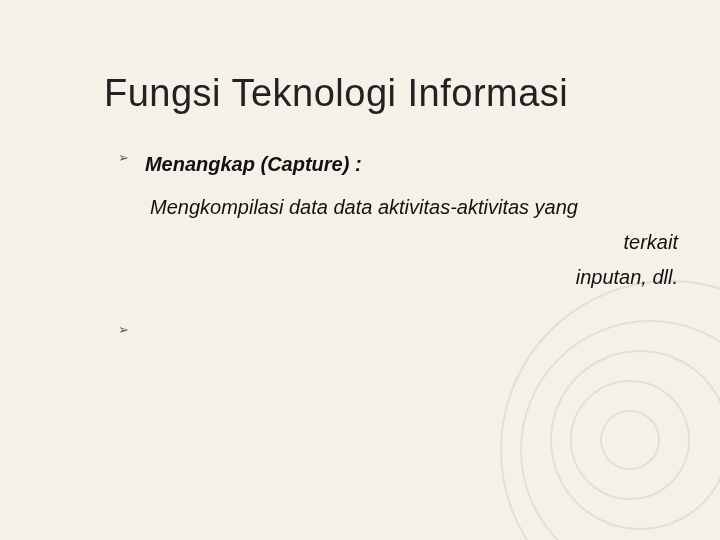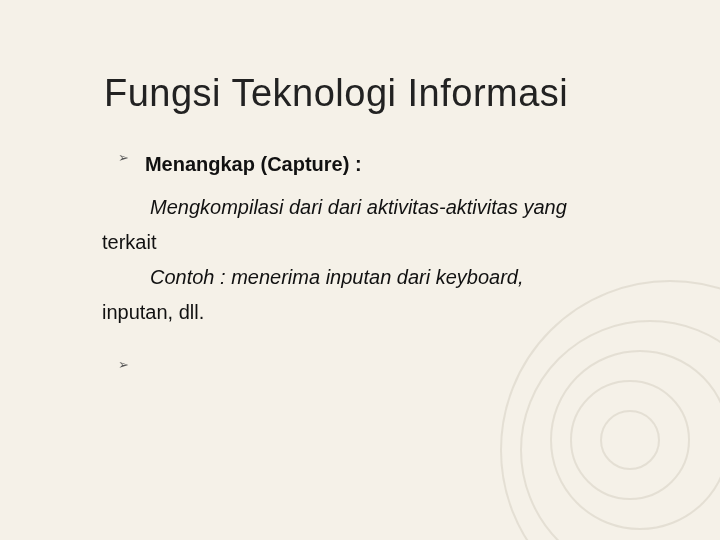--- a/index.html
+++ b/index.html
@@ -53,27 +53,30 @@
   }
   .arrow {
     font-size: 13px;
     color: #555;
     margin-right: 8px;
     margin-top: 6px;
     flex-shrink: 0;
   }
   .bullet-text {
     font-weight: 700;
+    font-style: italic;
   }
   .indent-line {
     margin-left: 48px;
     font-style: italic;
   }
   .wrap-line {
     margin-left: 0;
+    font-style: italic;
+    text-align: right;
   }
   .block2 {
     margin-top: 24px;
   }
 </style>
 </head>
 <body>
 
 <div class="bg-circles">
   <div class="circle c1"></div>
@@ -85,23 +88,22 @@
 
 <div class="slide">
   <h1 class="title">Fungsi Teknologi Informasi</h1>
 
   <div class="content">
 
     <div class="bullet-row">
       <span class="arrow">➢</span>
       <span class="bullet-text">Menangkap (Capture) :</span>
     </div>
-    <div class="indent-line">Mengkompilasi dari dari aktivitas-aktivitas yang</div>
+    <div class="indent-line">Mengkompilasi data data aktivitas-aktivitas yang</div>
     <div class="wrap-line">terkait</div>
-    <div class="indent-line">Contoh : menerima inputan dari keyboard,</div>
     <div class="wrap-line">inputan, dll.</div>
 
     <div class="bullet-row block2">
       <span class="arrow">➢</span>
     </div>
 
   </div>
 </div>
 
 </body></html>

